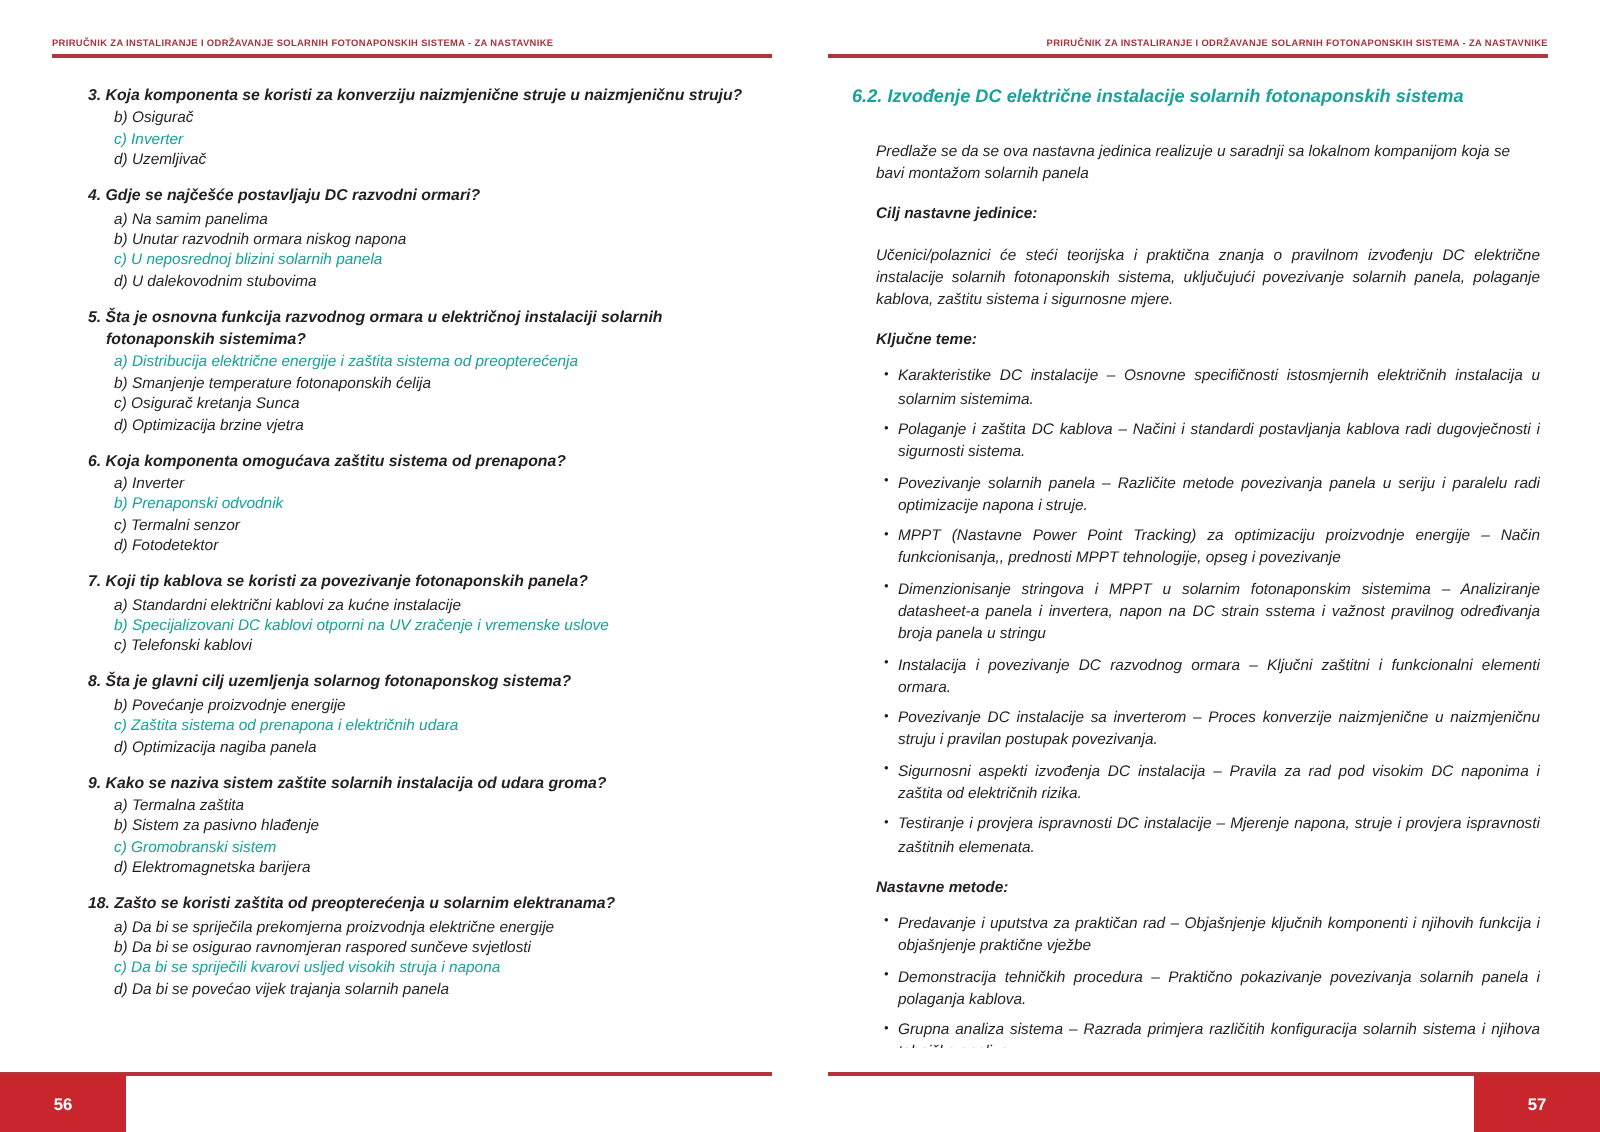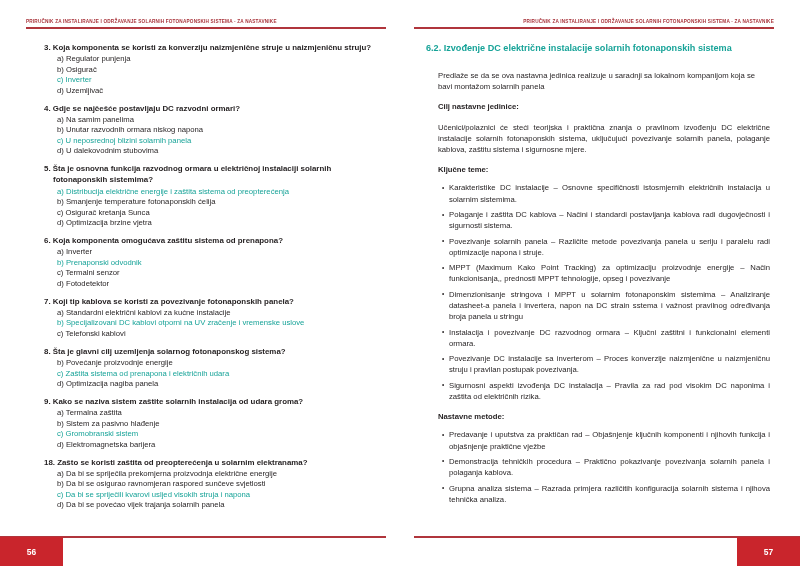--- a/index.html
+++ b/index.html
@@ -47,20 +47,21 @@
     height: 1.6px;
     background: #b0353c;
     width: 100%;
   }
   
   .content {
     position: absolute;
     top: 42px;
     bottom: 42px;
     overflow: hidden;
+    font-style: italic;
   }
   .page-left .content { left: 44px; right: 16px; }
   .page-right .content { left: 26px; right: 30px; }
 
   
   .q-block { margin-bottom: 6.6px; }
   .q-stem {
     font-size: 7.9px;
     font-weight: 700;
     color: #231f20;
@@ -161,21 +162,20 @@
 
     <div class="header">
       <div class="header-text">PRIRUČNIK ZA INSTALIRANJE I ODRŽAVANJE SOLARNIH FOTONAPONSKIH SISTEMA - ZA NASTAVNIKE</div>
       <div class="header-rule"></div>
     </div>
 
     <div class="content">
 
       <div class="q-block">
         <div class="q-stem">3. Koja komponenta se koristi za konverziju naizmjenične struje u naizmjeničnu struju?</div>
-        <div class="q-opt">a) Regulator punjenja</div>
         <div class="q-opt">b) Osigurač</div>
         <div class="q-opt correct">c) Inverter</div>
         <div class="q-opt">d) Uzemljivač</div>
       </div>
 
       <div class="q-block">
         <div class="q-stem">4. Gdje se najčešće postavljaju DC razvodni ormari?</div>
         <div class="q-opt">a) Na samim panelima</div>
         <div class="q-opt">b) Unutar razvodnih ormara niskog napona</div>
         <div class="q-opt correct">c) U neposrednoj blizini solarnih panela</div>
@@ -250,25 +250,26 @@
       <div class="sub-head">Cilj nastavne jedinice:</div>
 
       <p class="para">Učenici/polaznici će steći teorijska i praktična znanja o pravilnom izvođenju DC električne instalacije solarnih fotonaponskih sistema, uključujući povezivanje solarnih panela, polaganje kablova, zaštitu sistema i sigurnosne mjere.</p>
 
       <div class="sub-head tight">Ključne teme:</div>
 
       <ul class="bullets">
         <li>Karakteristike DC instalacije – Osnovne specifičnosti istosmjernih električnih instalacija u solarnim sistemima.</li>
         <li>Polaganje i zaštita DC kablova – Načini i standardi postavljanja kablova radi dugovječnosti i sigurnosti sistema.</li>
         <li>Povezivanje solarnih panela – Različite metode povezivanja panela u seriju i paralelu radi optimizacije napona i struje.</li>
-        <li>MPPT (Maximum Kako Point Tracking) za optimizaciju proizvodnje energije – Način funkcionisanja,, prednosti MPPT tehnologije, opseg i povezivanje</li>
+        <li>MPPT (Nastavne Power Point Tracking) za optimizaciju proizvodnje energije – Način funkcionisanja,, prednosti MPPT tehnologije, opseg i povezivanje</li>
         <li>Dimenzionisanje stringova i MPPT u solarnim fotonaponskim sistemima – Analiziranje datasheet-a panela i invertera, napon na DC strain sstema i važnost pravilnog određivanja broja panela u stringu</li>
         <li>Instalacija i povezivanje DC razvodnog ormara – Ključni zaštitni i funkcionalni elementi ormara.</li>
         <li>Povezivanje DC instalacije sa inverterom – Proces konverzije naizmjenične u naizmjeničnu struju i pravilan postupak povezivanja.</li>
         <li>Sigurnosni aspekti izvođenja DC instalacija – Pravila za rad pod visokim DC naponima i zaštita od električnih rizika.</li>
+        <li>Testiranje i provjera ispravnosti DC instalacije – Mjerenje napona, struje i provjera ispravnosti zaštitnih elemenata.</li>
       </ul>
 
       <div class="sub-head tight">Nastavne metode:</div>
 
       <ul class="bullets">
         <li>Predavanje i uputstva za praktičan rad – Objašnjenje ključnih komponenti i njihovih funkcija i objašnjenje praktične vježbe</li>
         <li>Demonstracija tehničkih procedura – Praktično pokazivanje povezivanja solarnih panela i polaganja kablova.</li>
         <li>Grupna analiza sistema – Razrada primjera različitih konfiguracija solarnih sistema i njihova tehnička analiza.</li>
       </ul>
 

